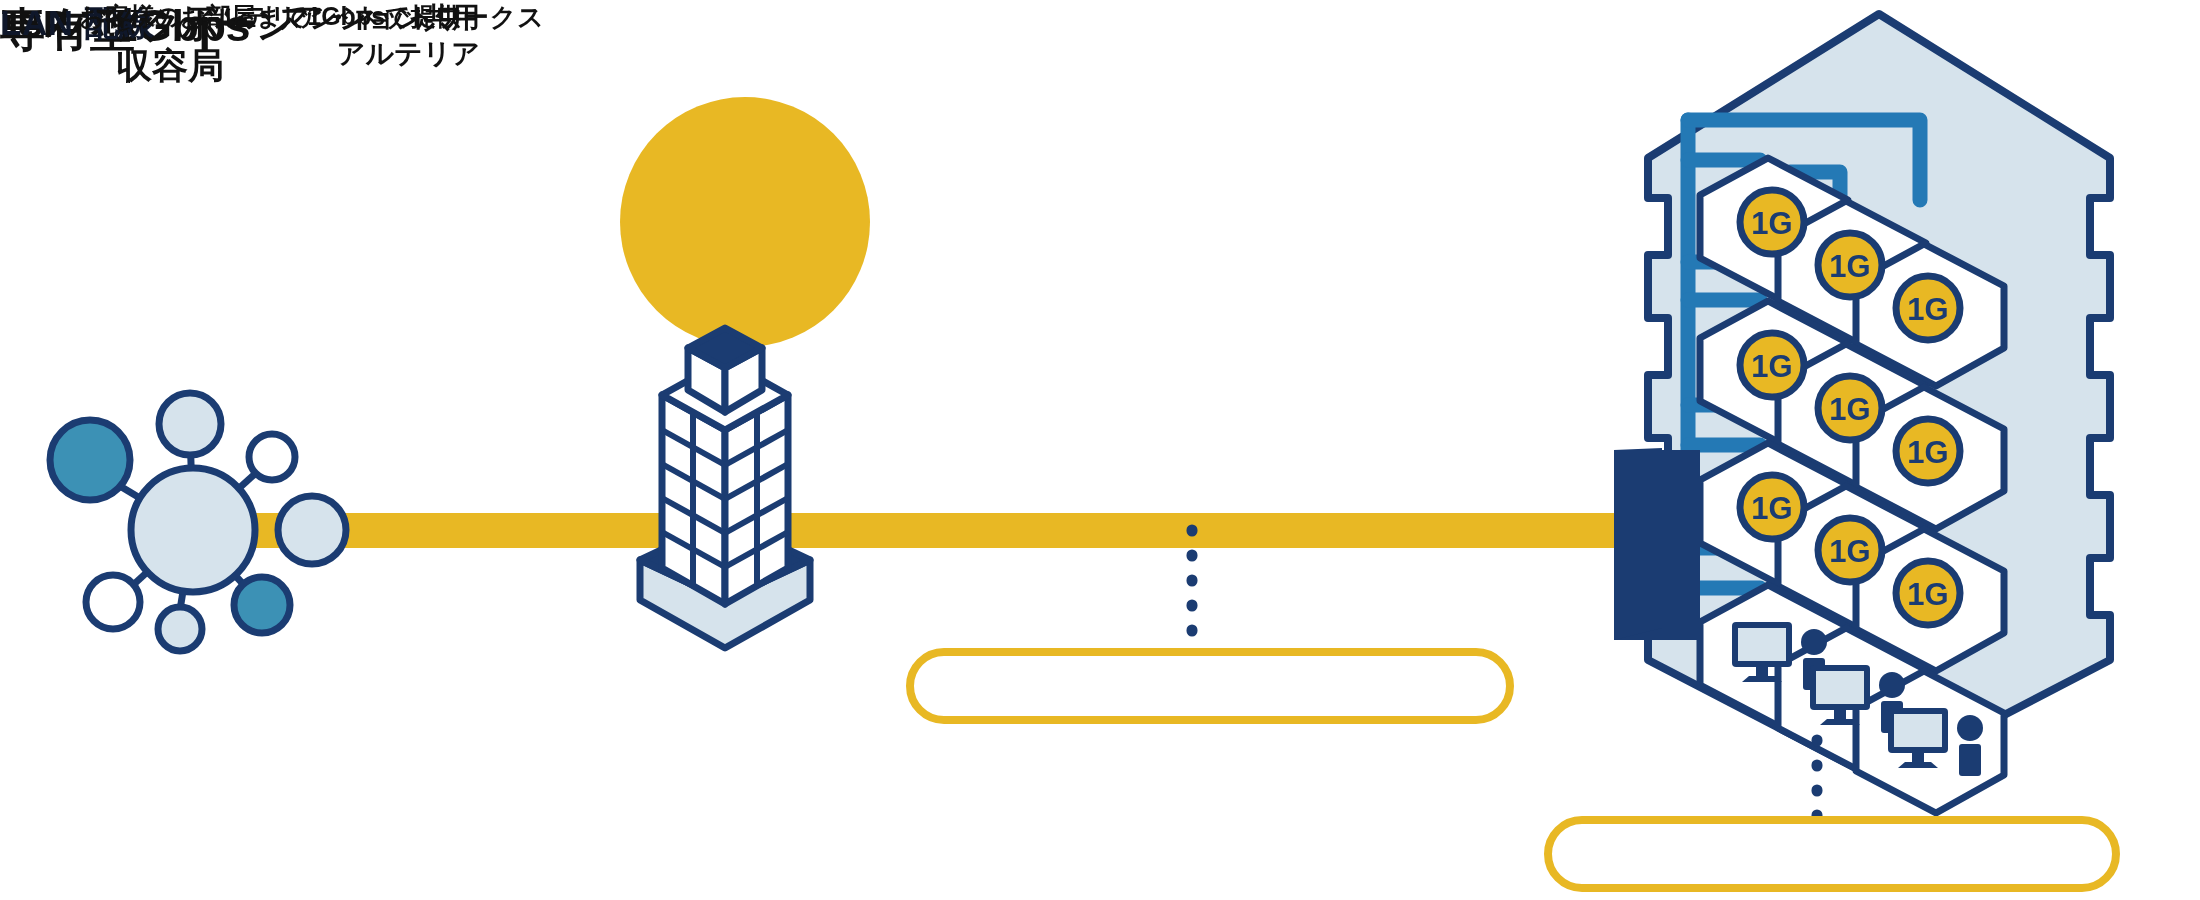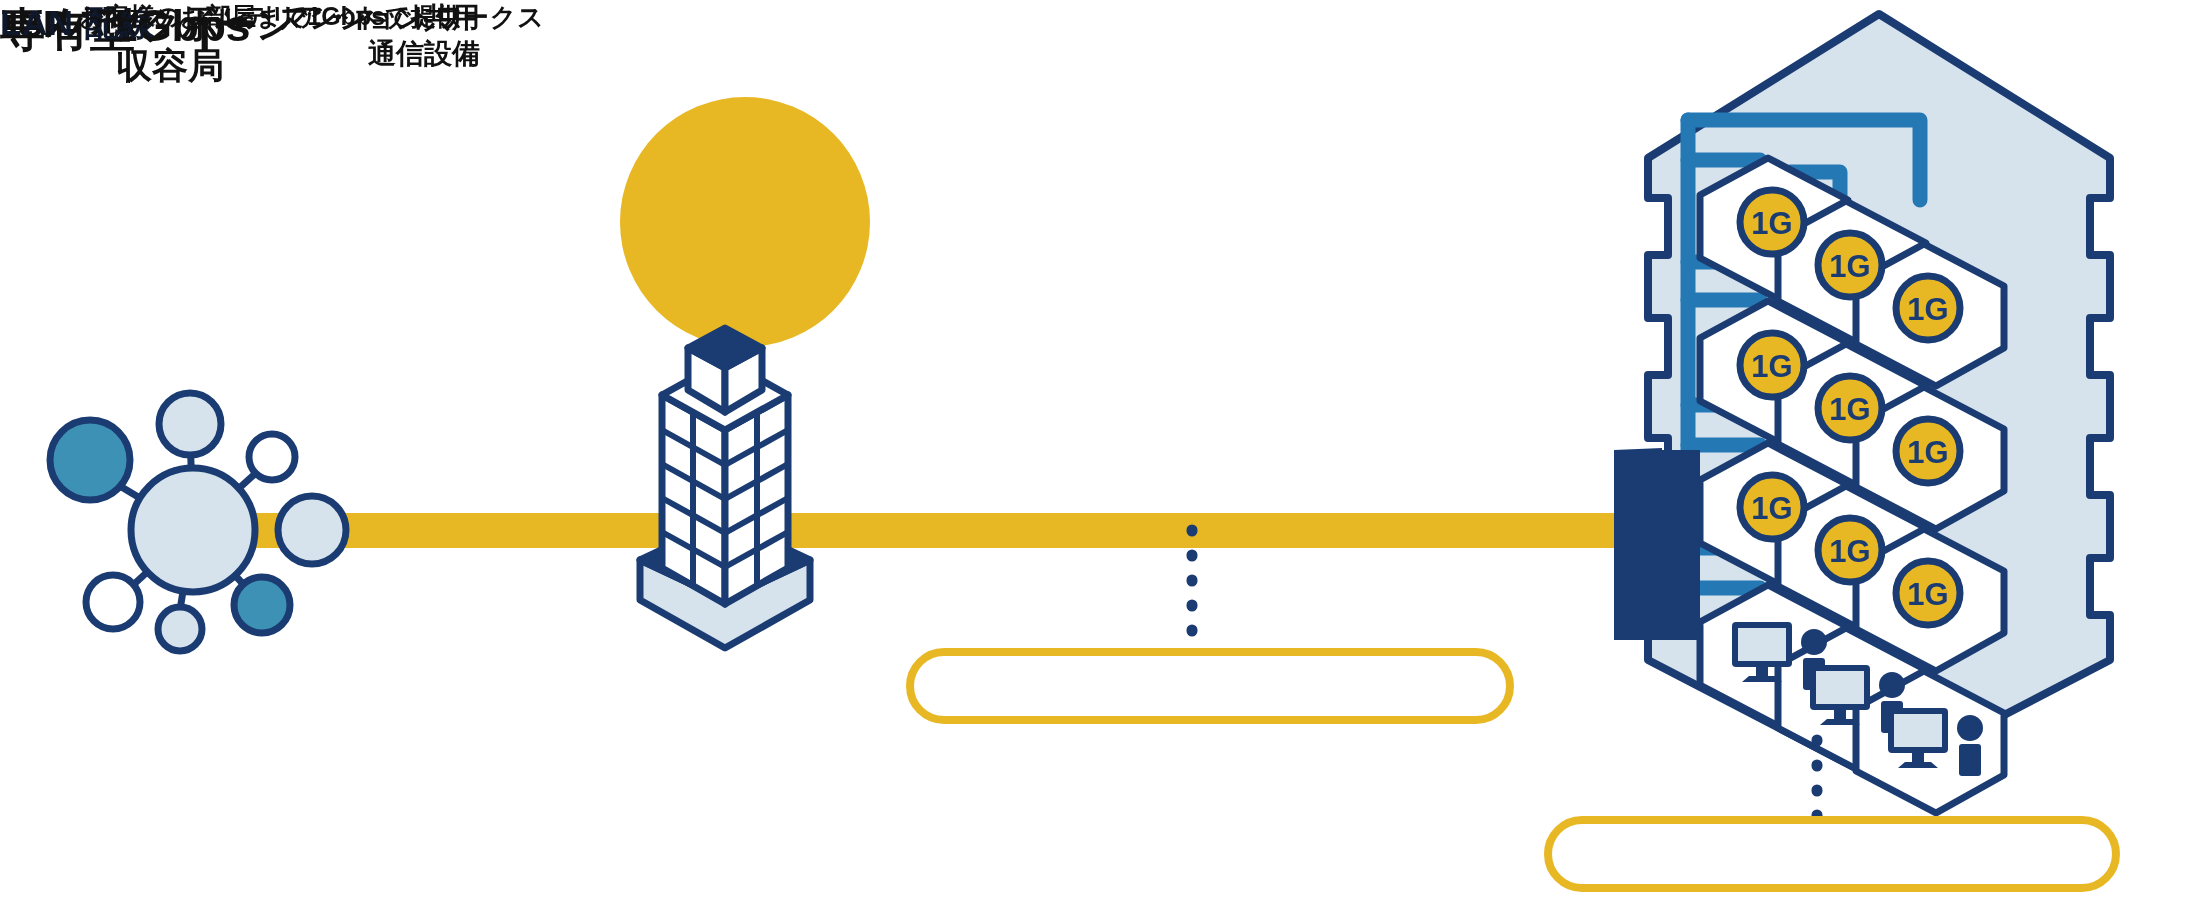--- a/index.html
+++ b/index.html
@@ -214,19 +214,19 @@
 
 <div class="lbl" id="circle-t1">専有型</div>
 <div class="lbl" id="circle-t2">×</div>
 <div class="lbl" id="circle-t3">1Gbps</div>
 
 <div class="lbl" id="isp-name">アルテリア・ネットワークス</div>
 <div class="lbl" id="isp-sub">ISPバックボーン</div>
 
 <div class="lbl" id="station-label">収容局</div>
 
-<div class="lbl" id="mdf-label"><span>マンション共用</span><br><span>通信設備</span></div>
+<div class="lbl" id="mdf-label"><span>マンション共用</span><br><span>アルテリア</span></div>
 
 <div class="lbl" id="lan-label">LAN 配線</div>
 
 <div class="lbl" id="callout2-text">お客様のお部屋まで1Gbpsで提供</div>
 
 </div>
 
 </body></html>

